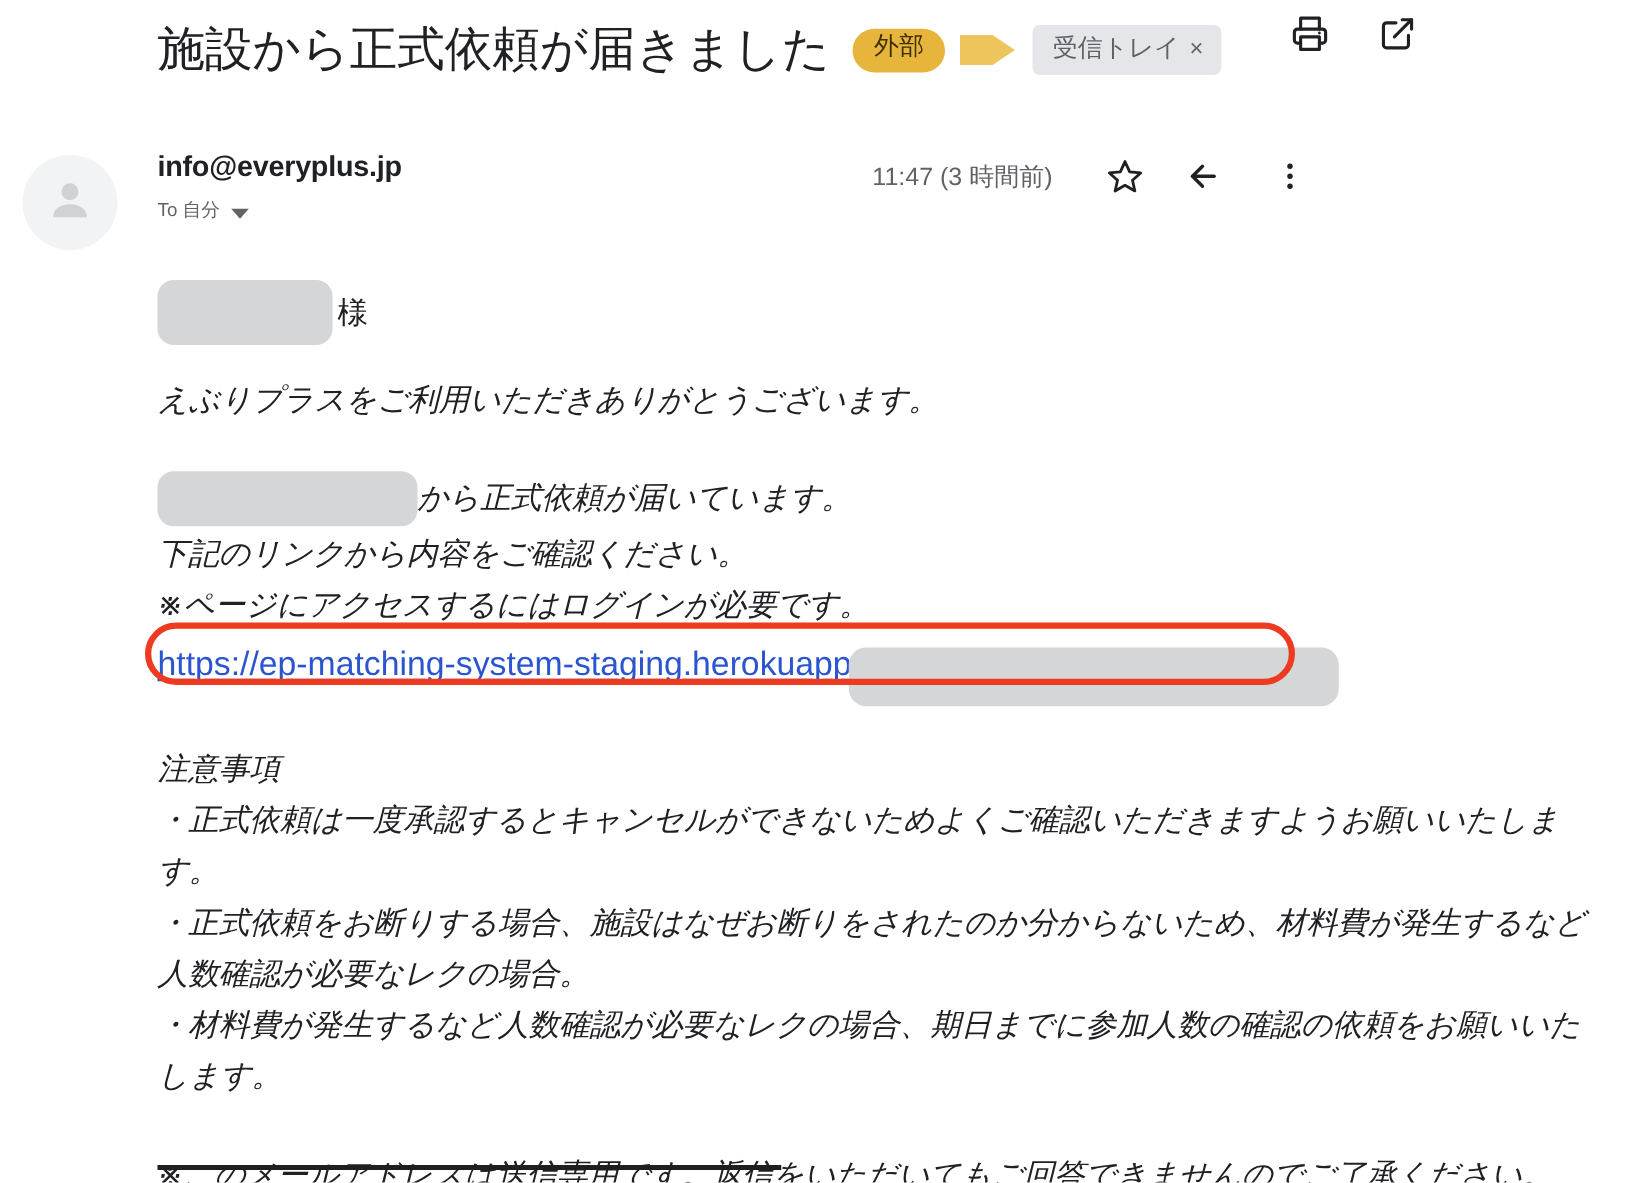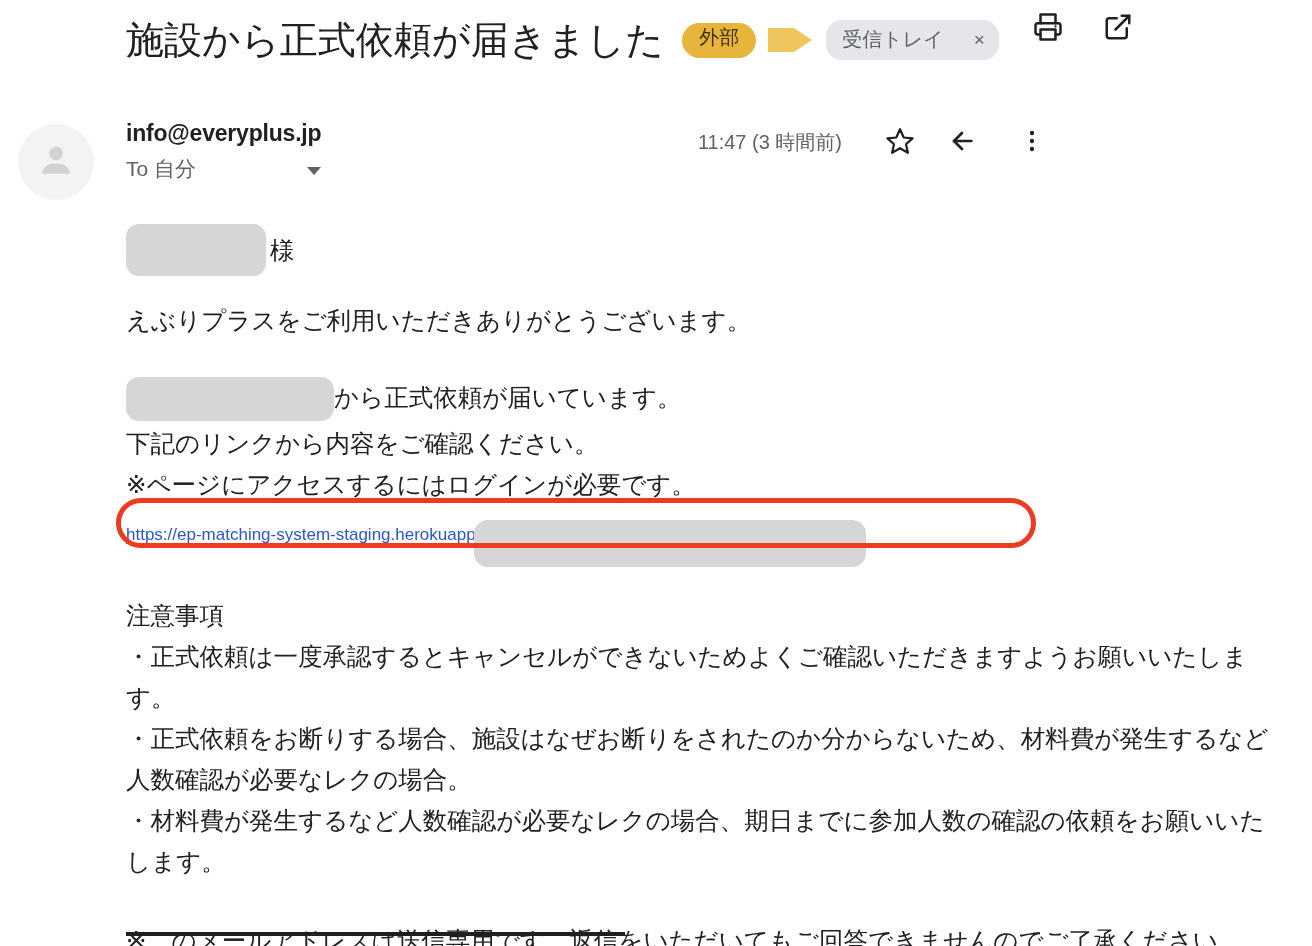--- a/index.html
+++ b/index.html
@@ -53,25 +53,25 @@
     flex: 0 0 auto;
   }
   .chevron-tag svg { display: block; }
   .label-chip {
     margin-left: 12px;
     background: #e4e6e9;
     color: #5f6368;
     font-size: 20px;
     line-height: 20px;
     padding: 9px 14px 11px 16px;
-    border-radius: 16px;
+    border-radius: 6px;
     white-space: nowrap;
     display: inline-flex;
     align-items: center;
-    gap: 30px;
+    gap: 8px;
   }
   .label-chip .chip-close {
     font-size: 19px;
     color: #5f6368;
     line-height: 19px;
   }
   .header-actions {
     position: absolute;
     right: 22px;
     top: 12px;
@@ -118,27 +118,26 @@
   }
   .sender-email {
     font-size: 23px;
     line-height: 30px;
     font-weight: 700;
     color: #202124;
     letter-spacing: -0.2px;
   }
   .sender-to {
     margin-top: 9px;
-    font-size: 21px;
+    font-size: 15px;
     line-height: 24px;
     color: #5f6368;
     display: flex;
     align-items: center;
     gap: 9px;
-    justify-content: space-between;
   }
   .caret-down {
     width: 0; height: 0;
     border-left: 7px solid transparent;
     border-right: 7px solid transparent;
     border-top: 8px solid #5f6368;
     display: inline-block;
     margin-top: 3px;
   }
   .sender-right {
@@ -180,30 +179,30 @@
     height: 47px;
     border-radius: 14px;
     vertical-align: bottom;
     margin-bottom: -12px;
     margin-left: -2px;
   }
 
   .line-greeting { height: 56px; display: flex; align-items: center; }
   .line-greeting .suffix { margin-left: 4px; }
 
-  .para { margin: 0; }
+  .para { margin: 0; font-style: italic; }
   .para-thanks { margin-top: 22px; }
-  .block-request { margin-top: 36px; }
+  .block-request { margin-top: 36px; font-style: italic; }
   .link-line { margin-top: 6px; position: relative; height: 46px; }
 
   .mail-link {
     color: #2b55d0;
     text-decoration: underline;
     text-underline-offset: 3px;
-    font-size: 17px;
+    font-size: 27px;
     white-space: nowrap;
     cursor: pointer;
   }
 
   .annotation-box {
     position: absolute;
     left: -10px;
     top: -13px;
     width: 920px;
     height: 50px;

